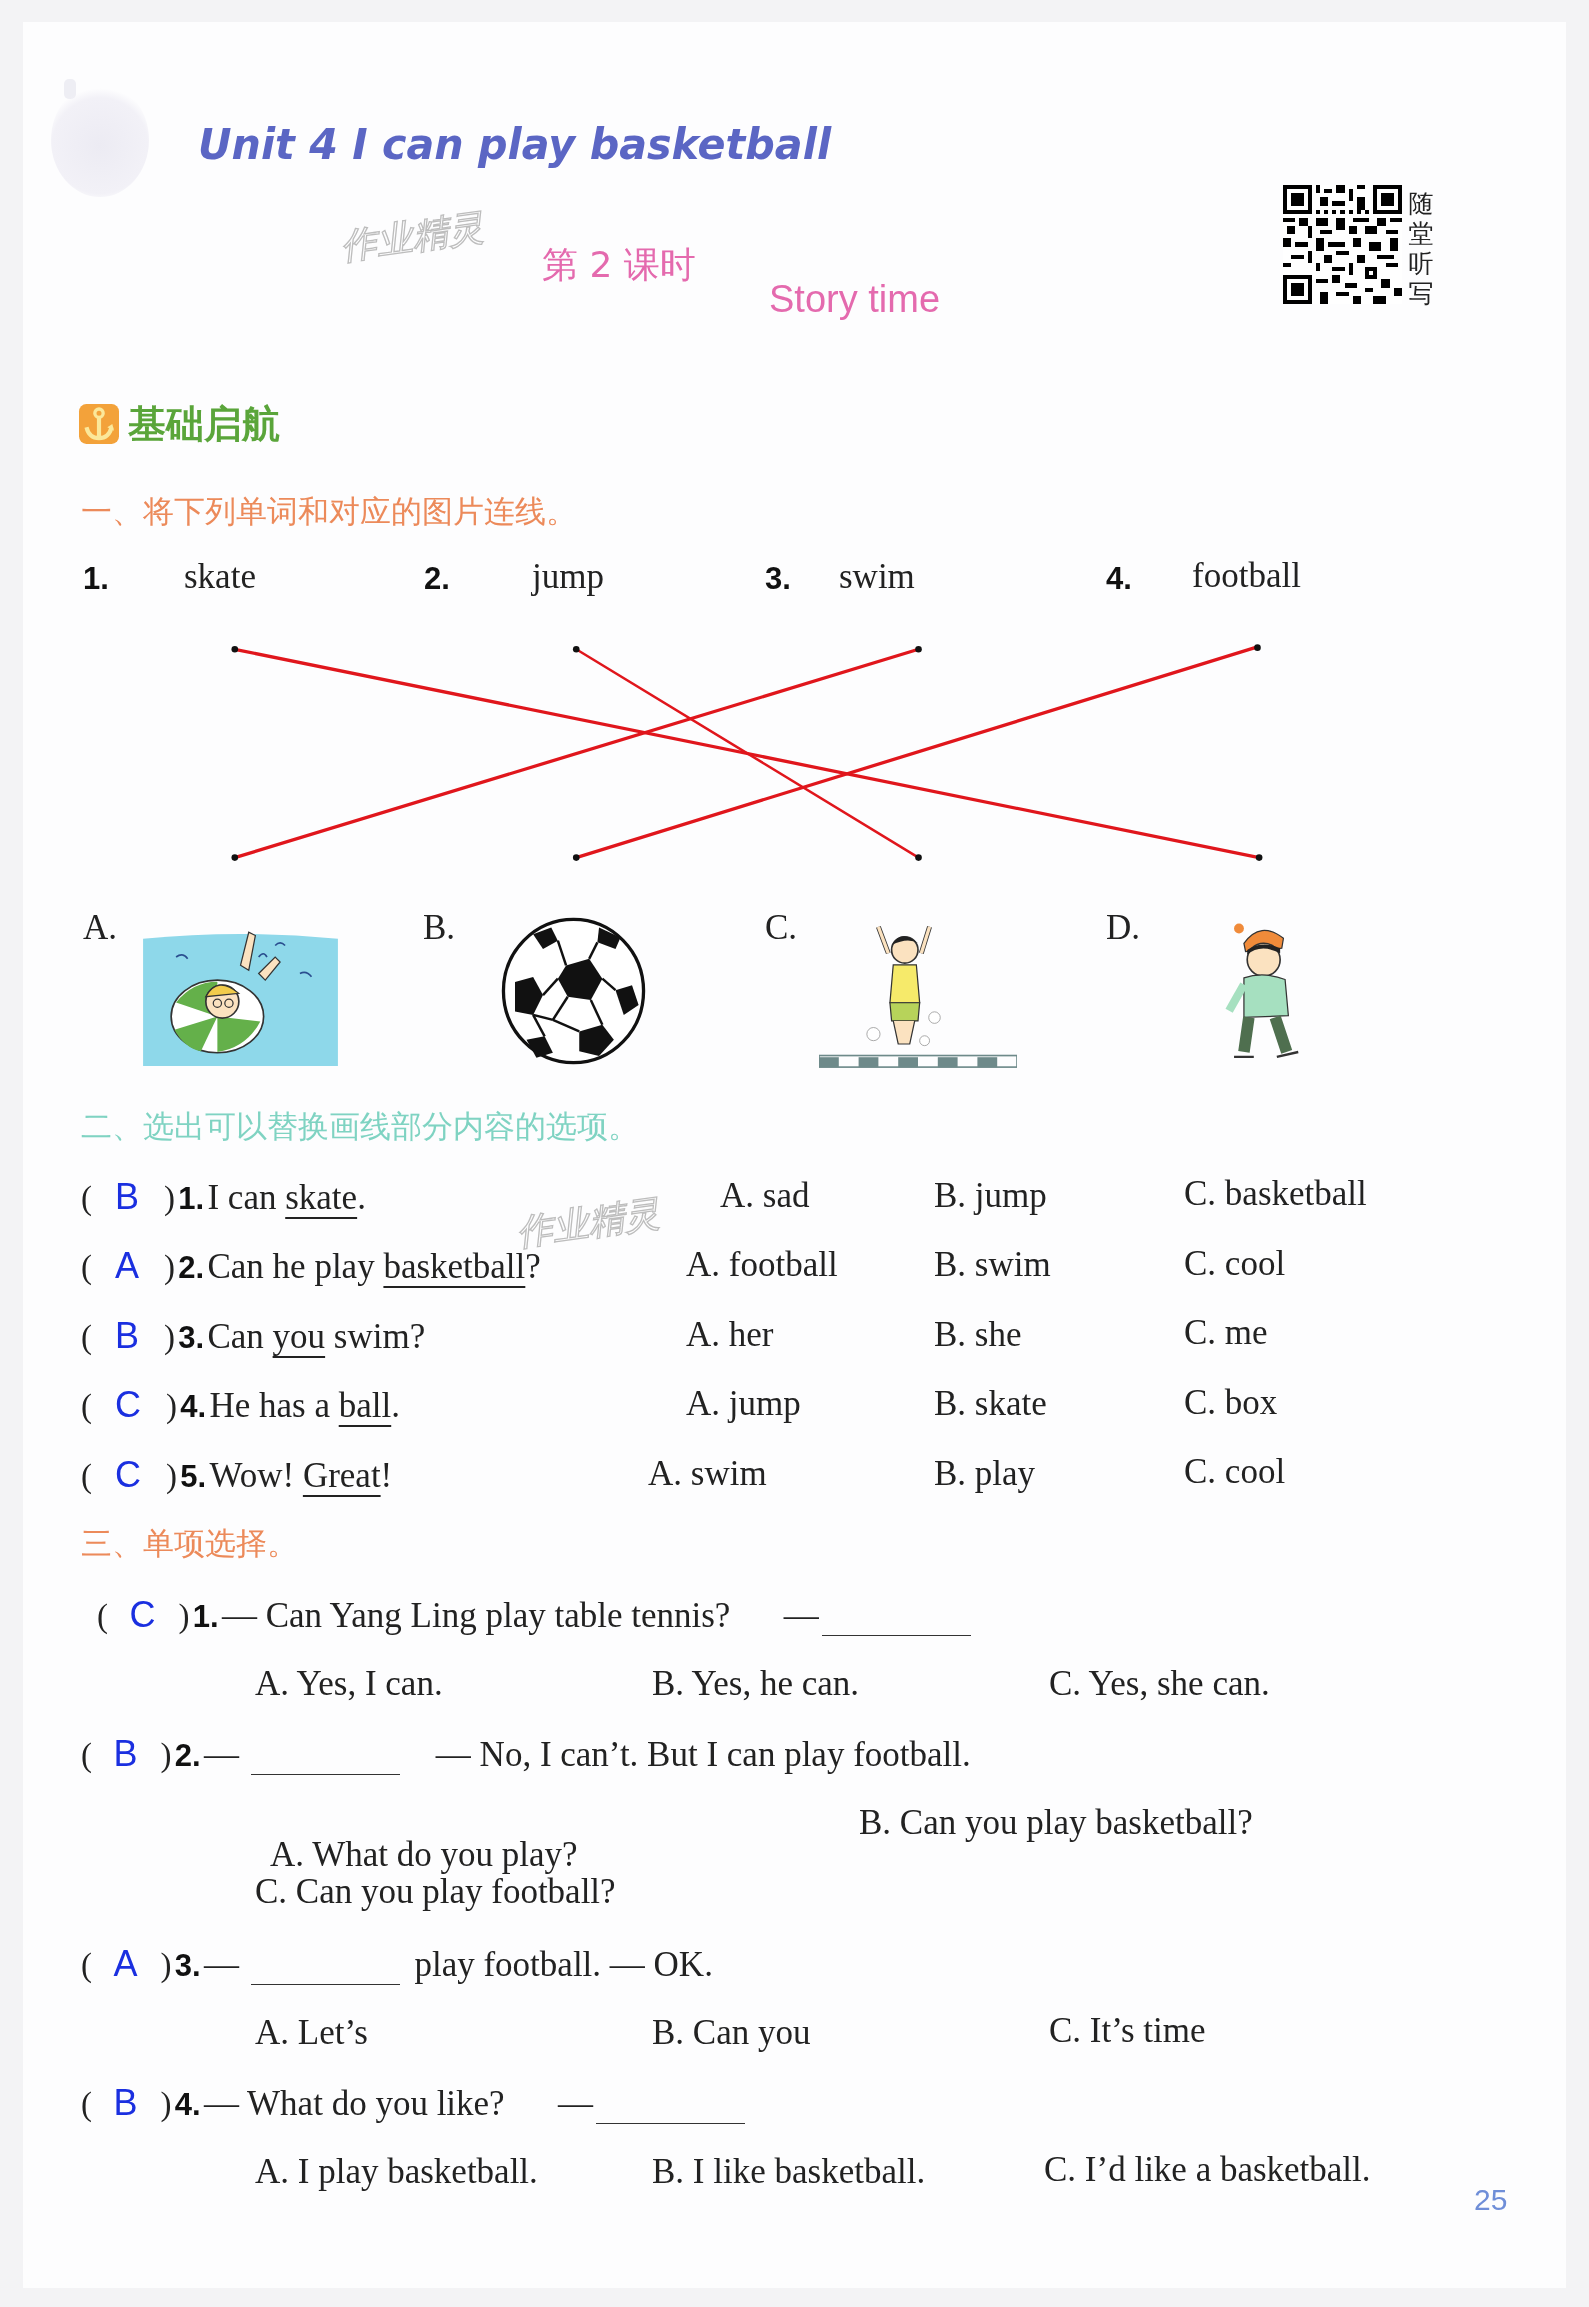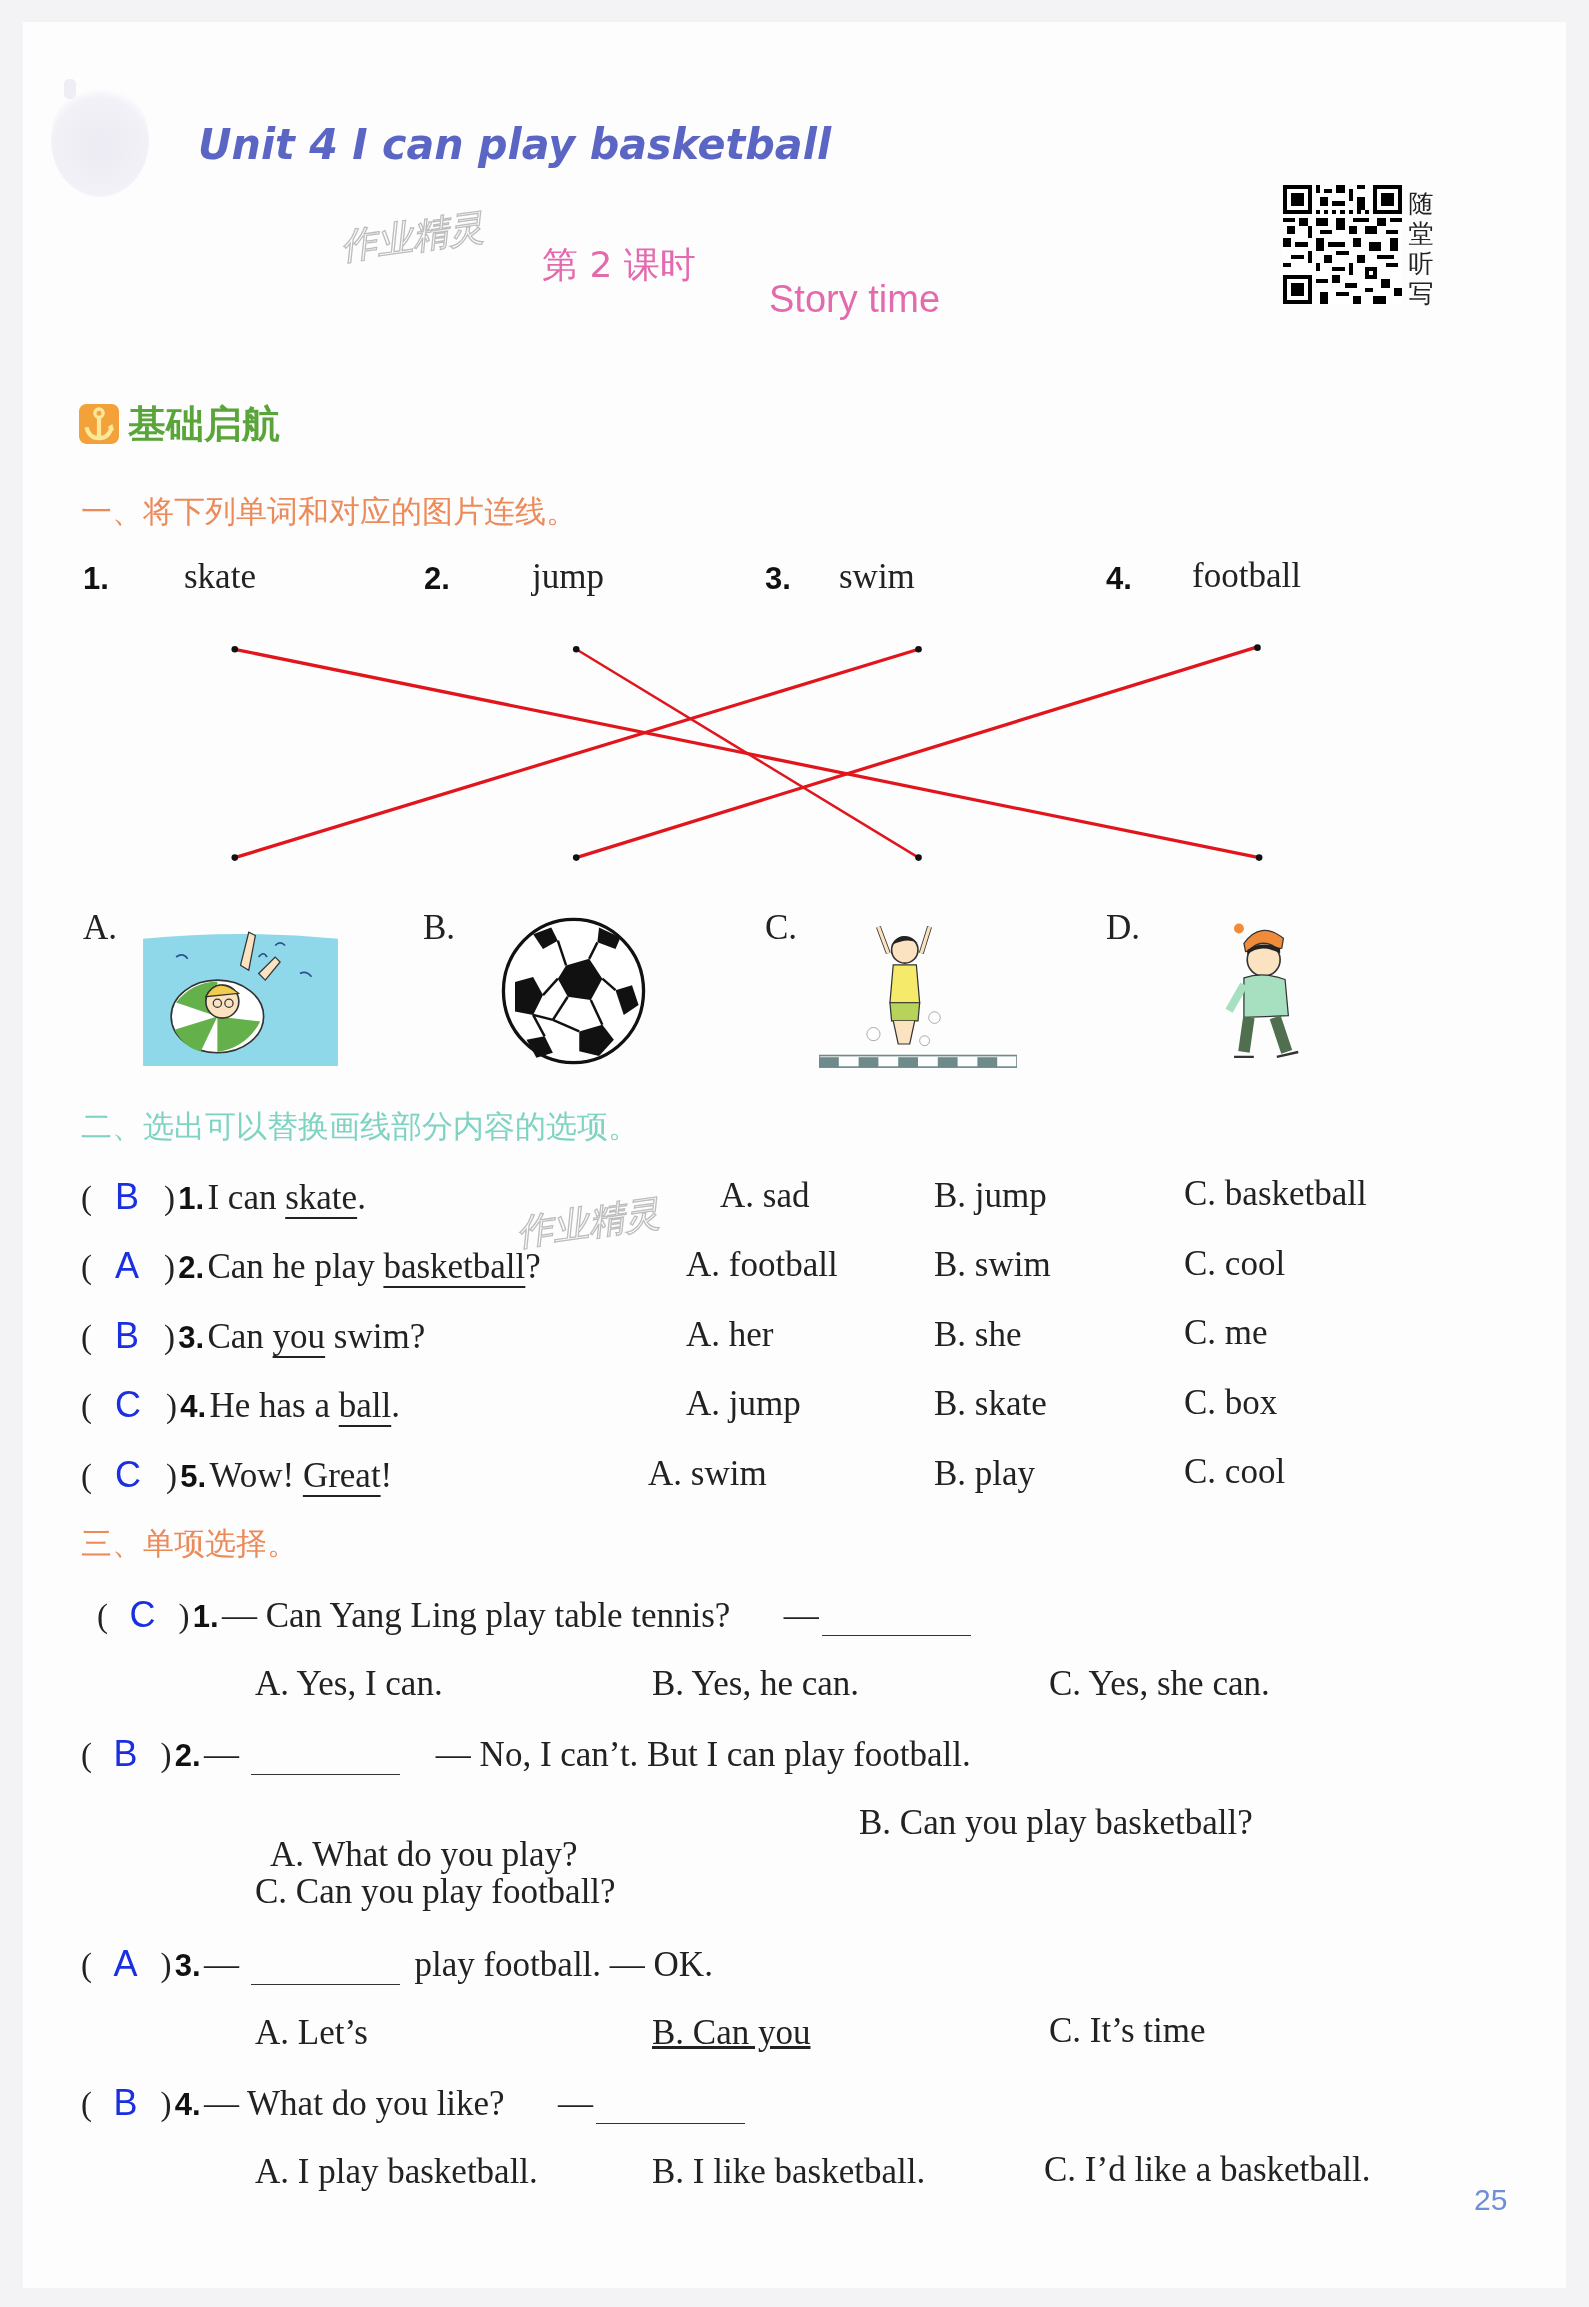--- a/index.html
+++ b/index.html
@@ -320,21 +320,21 @@
 <div class="abs row-text" style="left:255px; top:1872px;">C.  Can you play football?</div>
 
 <div class="abs" style="left:81px; top:1943px;">
   <span class="paren">(</span><span class="answer" style="margin:0 23px 0 21.5px;">A</span><span class="paren">)</span>
   <span class="num">3.</span>
   <span class="row-text">—</span>
   <span class="blank" style="margin:0 11.6px 0 8.3px;"></span>
   <span class="row-text">play football.    — OK.</span>
 </div>
 <div class="abs row-text" style="left:255px; top:2013px;">A.  Let’s</div>
-<div class="abs row-text" style="left:652px; top:2013px;text-decoration:underline;">B.  Can you</div>
+<div class="abs row-text" style="left:652px; top:2013px;">B.  Can you</div>
 <div class="abs row-text" style="left:1049px; top:2011px;">C.  It’s time</div>
 
 <div class="abs" style="left:81px; top:2082px;">
   <span class="paren">(</span><span class="answer" style="margin:0 23px 0 21.5px;">B</span><span class="paren">)</span>
   <span class="num">4.</span>
   <span class="row-text">— What do you like?</span>
   <span class="row-text" style="margin-left:50px;">—</span>
   <span class="blank"></span>
 </div>
 <div class="abs row-text" style="left:255px; top:2152px;">A.  I play basketball.</div>

